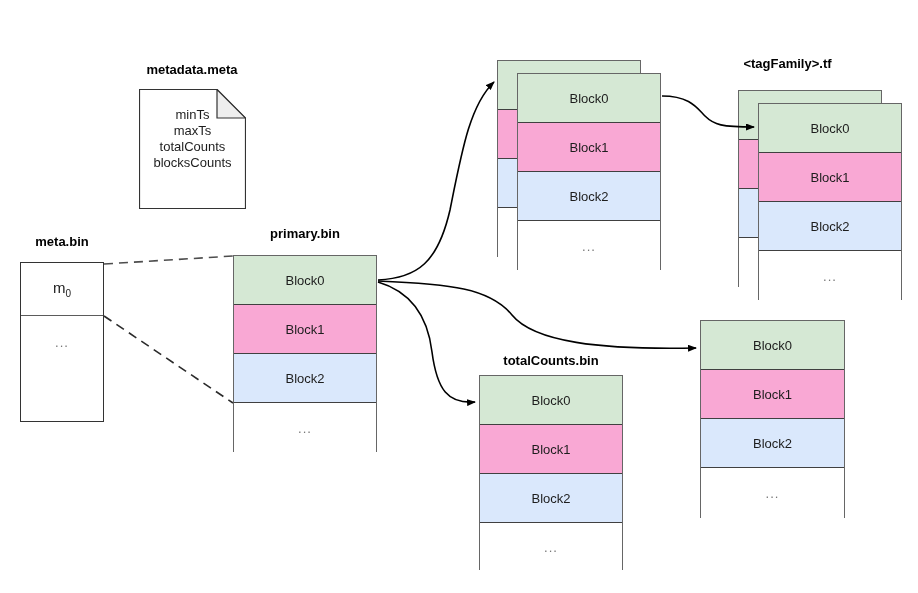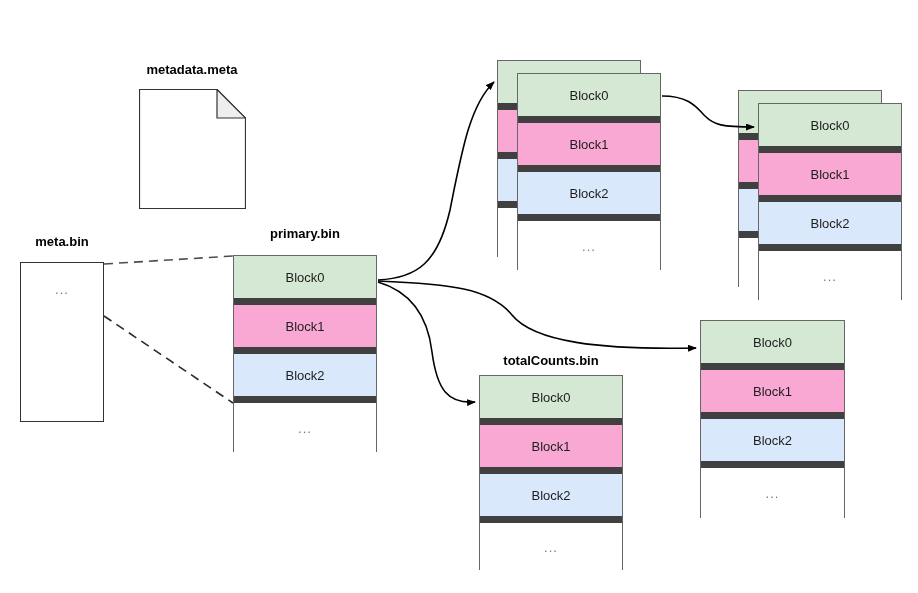--- a/index.html
+++ b/index.html
@@ -25,21 +25,21 @@
     line-height: 15px;
   }
   .stack {
     position: absolute;
     box-sizing: border-box;
     border: 1px solid #666666;
     background: #ffffff;
   }
   .cell {
     box-sizing: border-box;
-    border-bottom: 7px solid #404040;
+    border-bottom: 1px solid #404040;
     display: flex;
     align-items: center;
     justify-content: center;
     font-size: 13px;
     color: #1d1d1d;
     line-height: 1;
   }
   .cell:last-child { border-bottom: none; }
   .cell.c-green  { background: #d5e8d4; }
   .cell.c-yellow { background: #f9a8d4; }
@@ -86,24 +86,31 @@
 <div id="canvas">
 
   <div class="title" style="left:119px; top:62px; width:146px;">metadata.meta</div>
 
   <div class="docshape" style="left:139px; top:89px; width:107px; height:120px;">
     <svg width="107" height="120" viewBox="0 0 107 120">
       <path d="M0.5,0.5 H78 L106.5,29 V119.5 H0.5 Z" fill="#ffffff" stroke="#333333" stroke-width="1.2"></path>
       <path d="M78,0.5 L106.5,29 H78 Z" fill="#eeeeee" stroke="#333333" stroke-width="1.2"></path>
     </svg>
   </div>
+  <div class="doctext" style="left:139px; top:107px; width:107px;">minTs
+maxTs
+totalCounts
+blocksCounts</div>
 
   <div class="title" style="left:0px; top:234px; width:124px;">meta.bin</div>
 
   <div class="metabox" style="left:20px; top:262px; width:84px; height:160px;">
+    <div class="cell c-white" style="height:53px;">
+      <span class="msub"><span>m</span><sub>0</sub></span>
+    </div>
     <div class="cell c-white ellipsis" style="height:53px; color:#777;">...</div>
   </div>
 
   <div class="title" style="left:233px; top:226px; width:144px;">primary.bin</div>
 
   <div class="stack" style="left:233px; top:255px; width:144px; height:197px;">
     <div class="cell c-green" style="height:49px;">Block0</div>
     <div class="cell c-yellow" style="height:49px;">Block1</div>
     <div class="cell c-blue" style="height:49px;">Block2</div>
     <div class="cell c-white ellipsis" style="height:50px; color:#777;">...</div>
@@ -116,20 +123,21 @@
     <div class="cell c-blue" style="height:49px;"></div>
     <div class="cell c-white" style="height:50px;"></div>
   </div>
   <div class="stack" style="left:517px; top:73px; width:144px; height:197px;">
     <div class="cell c-green" style="height:49px;">Block0</div>
     <div class="cell c-yellow" style="height:49px;">Block1</div>
     <div class="cell c-blue" style="height:49px;">Block2</div>
     <div class="cell c-white ellipsis" style="height:50px; color:#777;">...</div>
   </div>
 
+  <div class="title" style="left:700px; top:56px; width:175px;">&lt;tagFamily&gt;.tf</div>
 
   <div class="stack" style="left:738px; top:90px; width:144px; height:197px;">
     <div class="cell c-green" style="height:49px;"></div>
     <div class="cell c-yellow" style="height:49px;"></div>
     <div class="cell c-blue" style="height:49px;"></div>
     <div class="cell c-white" style="height:50px;"></div>
   </div>
   <div class="stack" style="left:758px; top:103px; width:144px; height:197px;">
     <div class="cell c-green" style="height:49px;">Block0</div>
     <div class="cell c-yellow" style="height:49px;">Block1</div>

